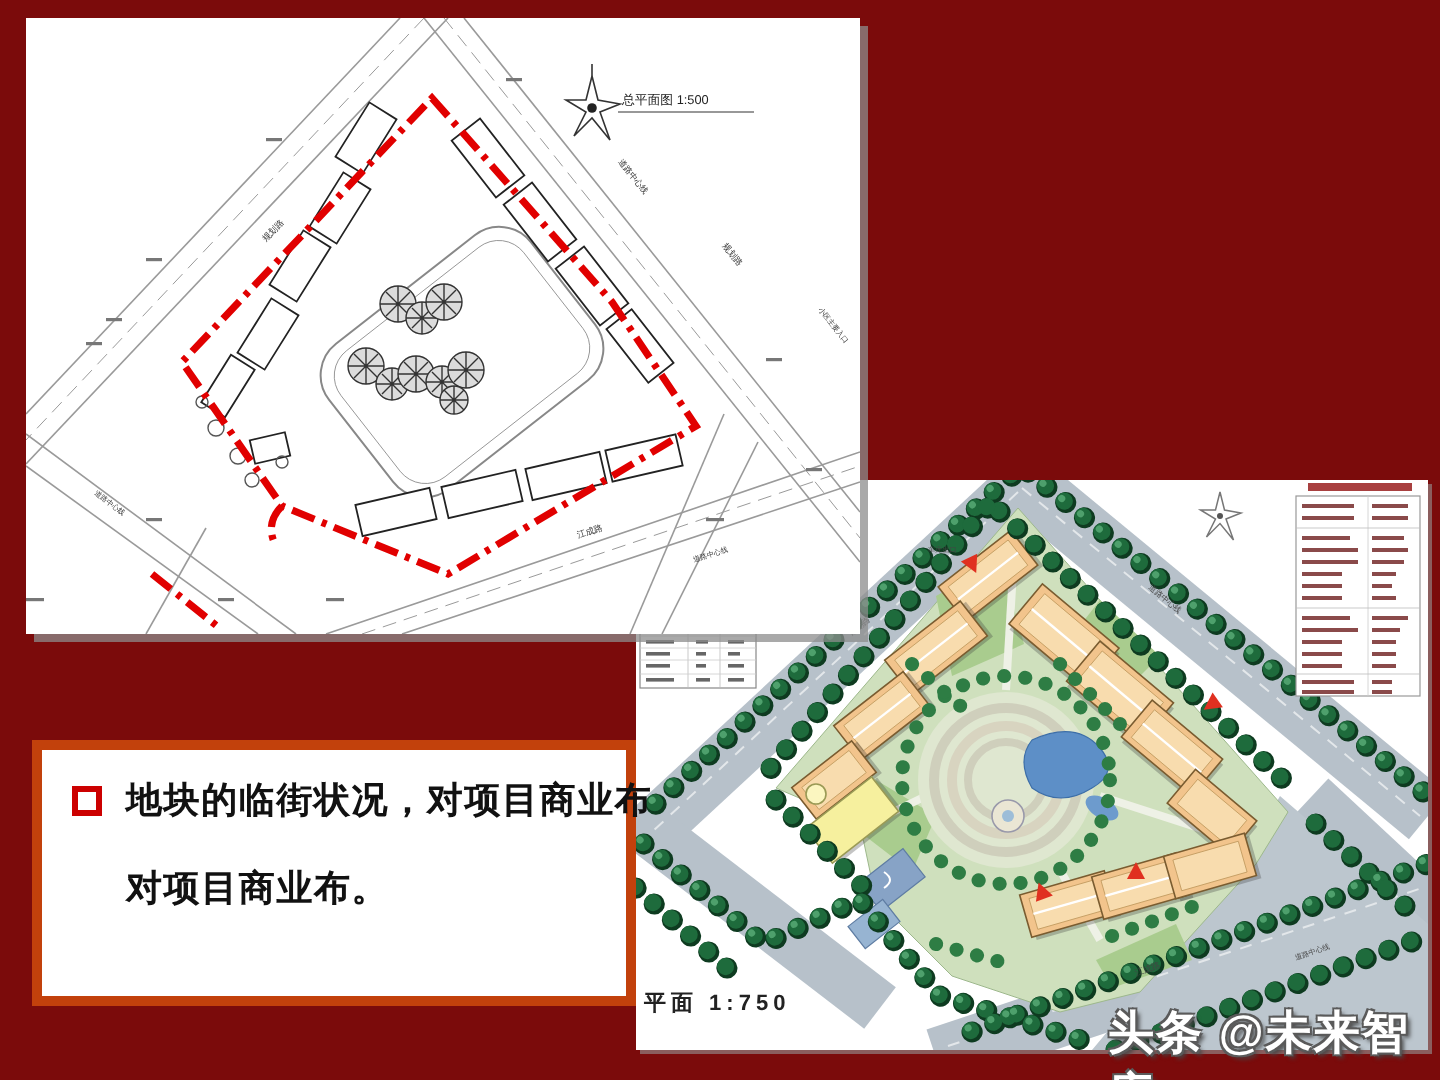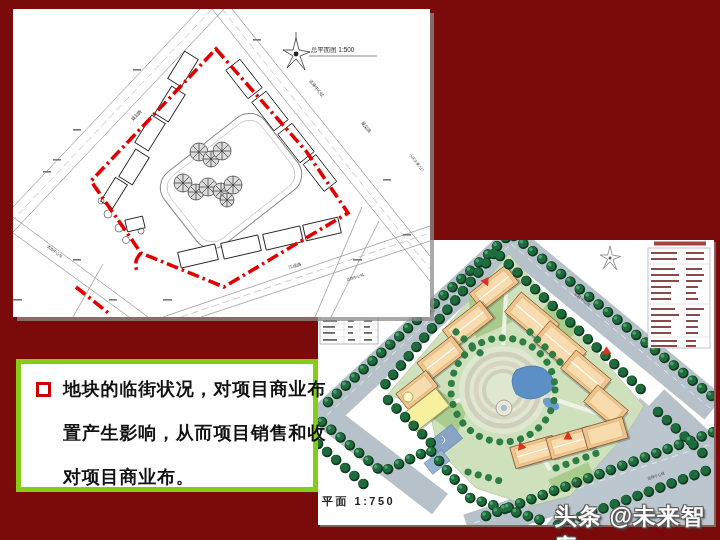--- a/index.html
+++ b/index.html
@@ -3,22 +3,22 @@
 <meta charset="utf-8">
 <style>
   html,body{margin:0;padding:0;}
   body{width:720px;height:540px;overflow:hidden;position:relative;
        background:#7b0b0b;font-family:"Liberation Sans",sans-serif;}
   .panel{position:absolute;background:#fff;}
   #cad-panel{left:13px;top:9px;width:417px;height:308px;z-index:3;
              box-shadow:4px 4px 0 rgba(140,140,140,.75);}
   #color-panel{left:318px;top:240px;width:396px;height:285px;z-index:2;
              box-shadow:2px 2px 0 rgba(150,150,150,.6);}
-  #text-box{position:absolute;left:16px;top:359px;width:302px;height:133px;
-            box-sizing:border-box;background:#fff;border:5px solid #84cc16;
+  #text-box{position:absolute;left:16px;top:370px;width:302px;height:133px;
+            box-sizing:border-box;background:#fff;border:5px solid #c2410c;
             z-index:4;}
   #text-box .bullet{position:absolute;left:15px;top:18px;width:9px;height:9px;
             border:3px solid #cc0000;background:#fff;}
   #text-box .lines{position:absolute;left:42px;top:3px;right:6px;}
   #text-box p{margin:0;line-height:44px;font-size:18px;font-weight:bold;
             color:#111;letter-spacing:0.8px;white-space:nowrap;}
   #watermark{position:absolute;left:554px;top:501px;z-index:6;
             font-size:23px;font-weight:bold;color:#fff;letter-spacing:1px;
             text-shadow:-1px -1px 0 #5a5a5a,1px -1px 0 #5a5a5a,
                         -1px 1px 0 #5a5a5a,1px 1px 0 #5a5a5a,2px 2px 2px #444;}
@@ -409,18 +409,17 @@
       <text font-size="3.6" x="146" y="36">车库出口</text>
     </g>
     <text x="4" y="265" font-size="11" font-weight="bold" fill="#222" letter-spacing="2.5">平面 1:750</text>
   </svg>
 </div>
 
 <div id="text-box">
   <span class="bullet"></span>
   <div class="lines">
     <p>地块的临街状况，对项目商业布</p>
-    <p>置产生影响，从而项目销售和收</p>
     <p>对项目商业布。</p>
   </div>
 </div>
 
 <div id="watermark">头条 @未来智库</div>
 
 </body></html>

